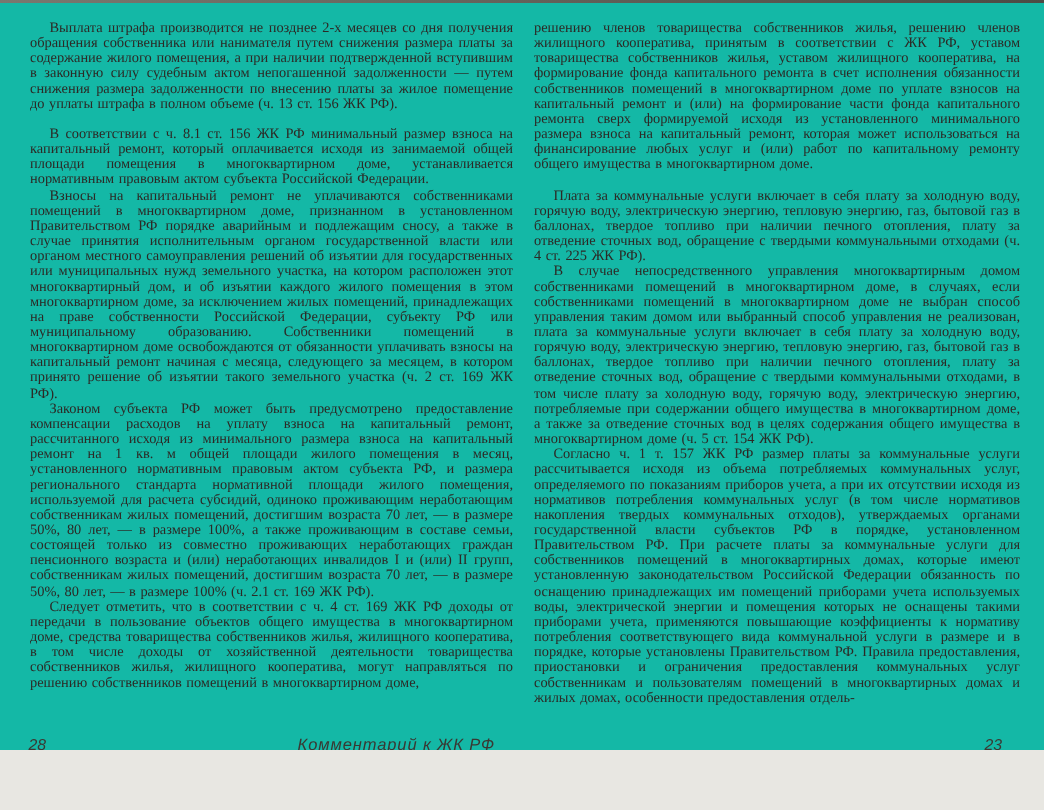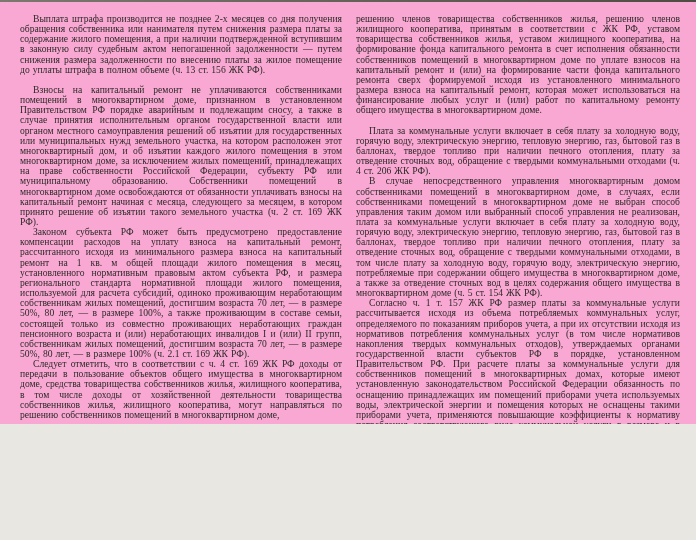--- a/index.html
+++ b/index.html
@@ -1,20 +1,20 @@
 <!DOCTYPE html>
 <html lang="ru"><head>
 <meta charset="utf-8">
 <style>
   html, body { margin: 0; padding: 0; background: #e8e7e2; }
   .scan {
     position: relative;
     width: 696px;
-    height: 424px;
-    background: #f9a8d4;
+    height: 500px;
+    background: #14b8a6;
     overflow: hidden;
     font-family: "Liberation Serif", serif;
     color: #2c2a26;
   }
   .scan-edge-top {
     position: absolute;
     top: 0; left: 0;
     width: 100%; height: 2px;
     background: linear-gradient(to right, #7a786f, #4d4b44);
   }
@@ -56,28 +56,29 @@
   }
 </style>
 </head>
 <body>
 
 <div class="scan">
   <div class="scan-edge-top"></div>
 
   <div class="page page-left">
     <p class="gap-after">Выплата штрафа производится не позднее 2-х месяцев со дня получения обращения собственника или нанимателя путем снижения размера платы за содержание жилого помещения, а при наличии подтвержденной вступившим в законную силу судебным актом непогашенной задолженности — путем снижения размера задолженности по внесению платы за жилое помещение до уплаты штрафа в полном объеме (ч. 13 ст. 156 ЖК РФ).</p>
+    <p>В соответствии с ч. 8.1 ст. 156 ЖК РФ минимальный размер взноса на капитальный ремонт, который оплачивается исходя из занимаемой общей площади помещения в многоквартирном доме, устанавливается нормативным правовым актом субъекта Российской Федерации.</p>
     <p>Взносы на капитальный ремонт не уплачиваются собственниками помещений в многоквартирном доме, признанном в установленном Правительством РФ порядке аварийным и подлежащим сносу, а также в случае принятия исполнительным органом государственной власти или органом местного самоуправления решений об изъятии для государственных или муниципальных нужд земельного участка, на котором расположен этот многоквартирный дом, и об изъятии каждого жилого помещения в этом многоквартирном доме, за исключением жилых помещений, принадлежащих на праве собственности Российской Федерации, субъекту РФ или муниципальному образованию. Собственники помещений в многоквартирном доме освобождаются от обязанности уплачивать взносы на капитальный ремонт начиная с месяца, следующего за месяцем, в котором принято решение об изъятии такого земельного участка (ч. 2 ст. 169 ЖК РФ).</p>
     <p>Законом субъекта РФ может быть предусмотрено предоставление компенсации расходов на уплату взноса на капитальный ремонт, рассчитанного исходя из минимального размера взноса на капитальный ремонт на 1 кв. м общей площади жилого помещения в месяц, установленного нормативным правовым актом субъекта РФ, и размера регионального стандарта нормативной площади жилого помещения, используемой для расчета субсидий, одиноко проживающим неработающим собственникам жилых помещений, достигшим возраста 70 лет, — в размере 50%, 80 лет, — в размере 100%, а также проживающим в составе семьи, состоящей только из совместно проживающих неработающих граждан пенсионного возраста и (или) неработающих инвалидов I и (или) II групп, собственникам жилых помещений, достигшим возраста 70 лет, — в размере 50%, 80 лет, — в размере 100% (ч. 2.1 ст. 169 ЖК РФ).</p>
     <p>Следует отметить, что в соответствии с ч. 4 ст. 169 ЖК РФ доходы от передачи в пользование объектов общего имущества в многоквартирном доме, средства товарищества собственников жилья, жилищного кооператива, в том числе доходы от хозяйственной деятельности товарищества собственников жилья, жилищного кооператива, могут направляться по решению собственников помещений в многоквартирном доме,</p>
   </div>
 
   <div class="page page-right">
     <p class="continuation gap-after">решению членов товарищества собственников жилья, решению членов жилищного кооператива, принятым в соответствии с ЖК РФ, уставом товарищества собственников жилья, уставом жилищного кооператива, на формирование фонда капитального ремонта в счет исполнения обязанности собственников помещений в многоквартирном доме по уплате взносов на капитальный ремонт и (или) на формирование части фонда капитального ремонта сверх формируемой исходя из установленного минимального размера взноса на капитальный ремонт, которая может использоваться на финансирование любых услуг и (или) работ по капитальному ремонту общего имущества в многоквартирном доме.</p>
-    <p>Плата за коммунальные услуги включает в себя плату за холодную воду, горячую воду, электрическую энергию, тепловую энергию, газ, бытовой газ в баллонах, твердое топливо при наличии печного отопления, плату за отведение сточных вод, обращение с твердыми коммунальными отходами (ч. 4 ст. 206 ЖК РФ).</p>
+    <p>Плата за коммунальные услуги включает в себя плату за холодную воду, горячую воду, электрическую энергию, тепловую энергию, газ, бытовой газ в баллонах, твердое топливо при наличии печного отопления, плату за отведение сточных вод, обращение с твердыми коммунальными отходами (ч. 4 ст. 225 ЖК РФ).</p>
     <p>В случае непосредственного управления многоквартирным домом собственниками помещений в многоквартирном доме, в случаях, если собственниками помещений в многоквартирном доме не выбран способ управления таким домом или выбранный способ управления не реализован, плата за коммунальные услуги включает в себя плату за холодную воду, горячую воду, электрическую энергию, тепловую энергию, газ, бытовой газ в баллонах, твердое топливо при наличии печного отопления, плату за отведение сточных вод, обращение с твердыми коммунальными отходами, в том числе плату за холодную воду, горячую воду, электрическую энергию, потребляемые при содержании общего имущества в многоквартирном доме, а также за отведение сточных вод в целях содержания общего имущества в многоквартирном доме (ч. 5 ст. 154 ЖК РФ).</p>
     <p>Согласно ч. 1 т. 157 ЖК РФ размер платы за коммунальные услуги рассчитывается исходя из объема потребляемых коммунальных услуг, определяемого по показаниям приборов учета, а при их отсутствии исходя из нормативов потребления коммунальных услуг (в том числе нормативов накопления твердых коммунальных отходов), утверждаемых органами государственной власти субъектов РФ в порядке, установленном Правительством РФ. При расчете платы за коммунальные услуги для собственников помещений в многоквартирных домах, которые имеют установленную законодательством Российской Федерации обязанность по оснащению принадлежащих им помещений приборами учета используемых воды, электрической энергии и помещения которых не оснащены такими приборами учета, применяются повышающие коэффициенты к нормативу потребления соответствующего вида коммунальной услуги в размере и в порядке, которые установлены Правительством РФ. Правила предоставления, приостановки и ограничения предоставления коммунальных услуг собственникам и пользователям помещений в многоквартирных домах и жилых домах, особенности предоставления отдель-</p>
   </div>
 
   <div class="footer footer-left">
     <span class="pagenum">28</span>
     <span class="running">Комментарий к ЖК РФ</span>
   </div>
 
   <div class="footer footer-right">

